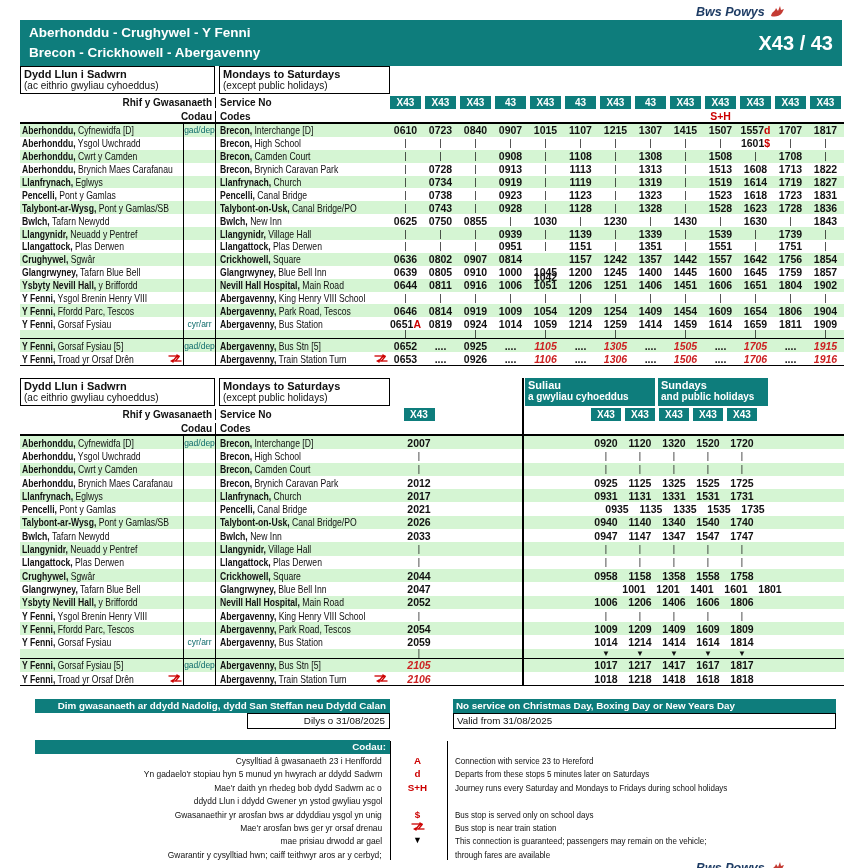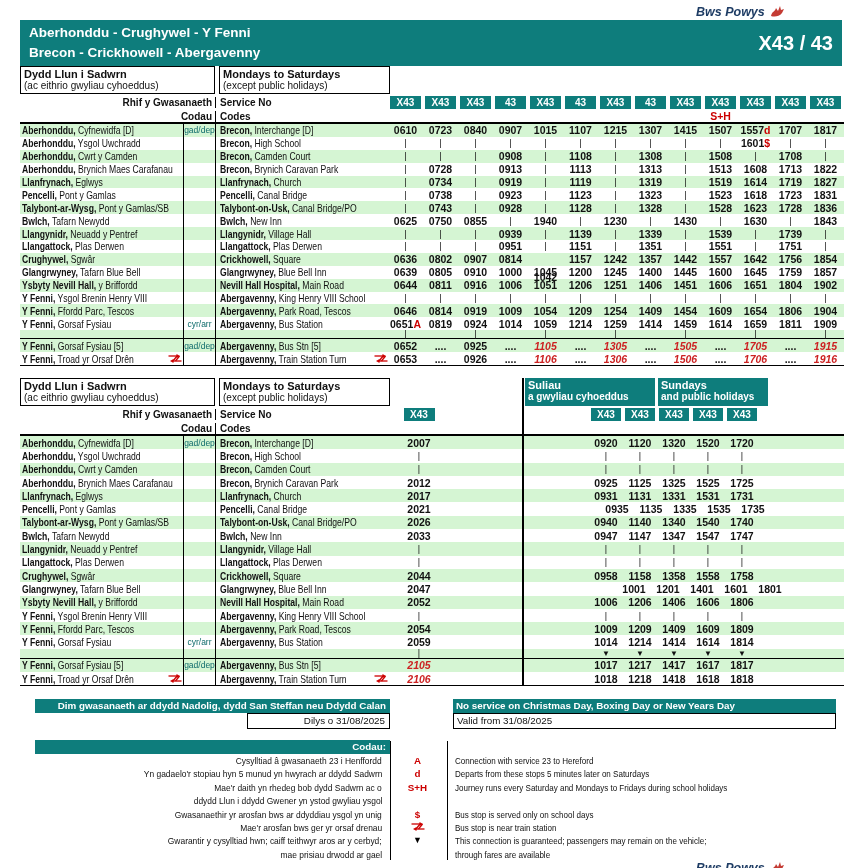--- a/index.html
+++ b/index.html
@@ -322,21 +322,21 @@
         </div>
         <div class="cc"></div>
         <div class="ce">
           <span class="nm sqL" style="white-space: nowrap;"><b>Bwlch,</b> New Inn</span>
         </div>
         <div class="tms">
           <span class="tc" style="width: 35px;">0625</span>
           <span class="tc" style="width: 35px;">0750</span>
           <span class="tc" style="width: 35px;">0855</span>
           <span class="tc bar" style="width: 35px;">|</span>
-          <span class="tc" style="width: 35px;">1940</span>
+          <span class="tc" style="width: 35px;">1030</span>
           <span class="tc bar" style="width: 35px;">|</span>
           <span class="tc" style="width: 35px;">1230</span>
           <span class="tc bar" style="width: 35px;">|</span>
           <span class="tc" style="width: 35px;">1430</span>
           <span class="tc bar" style="width: 35px;">|</span>
           <span class="tc" style="width: 35px;">1630</span>
           <span class="tc bar" style="width: 35px;">|</span>
           <span class="tc" style="width: 35px;">1843</span>
         </div>
       </div>
@@ -1107,22 +1107,22 @@
                 <polygon points="8.5,0 12,2 8.5,4" fill="#cc0000"></polygon>
                 <polygon points="5.5,5 2,7 5.5,9" fill="#cc0000"></polygon>
               </svg></span></div>
         </div>
         <div class="nen">
           <div class="nline"><span class="sqL">Bus stop is near train station</span></div>
         </div>
       </div>
       <div class="nr">
         <div class="ncy">
+          <div class="nline"><span class="sqR">mae prisiau drwodd ar gael</span></div>
           <div class="nline"><span class="sqR">Gwarantir y cysylltiad hwn; caiff teithwyr aros ar y cerbyd;</span></div>
-          <div class="nline"><span class="sqR">mae prisiau drwodd ar gael</span></div>
         </div>
         <div class="nsym blk">
           <div class="nline">▼</div>
         </div>
         <div class="nen">
           <div class="nline"><span class="sqL">This connection is guaranteed; passengers may remain on the vehicle;</span></div>
           <div class="nline"><span class="sqL">through fares are available</span></div>
         </div>
       </div>
     </div>

